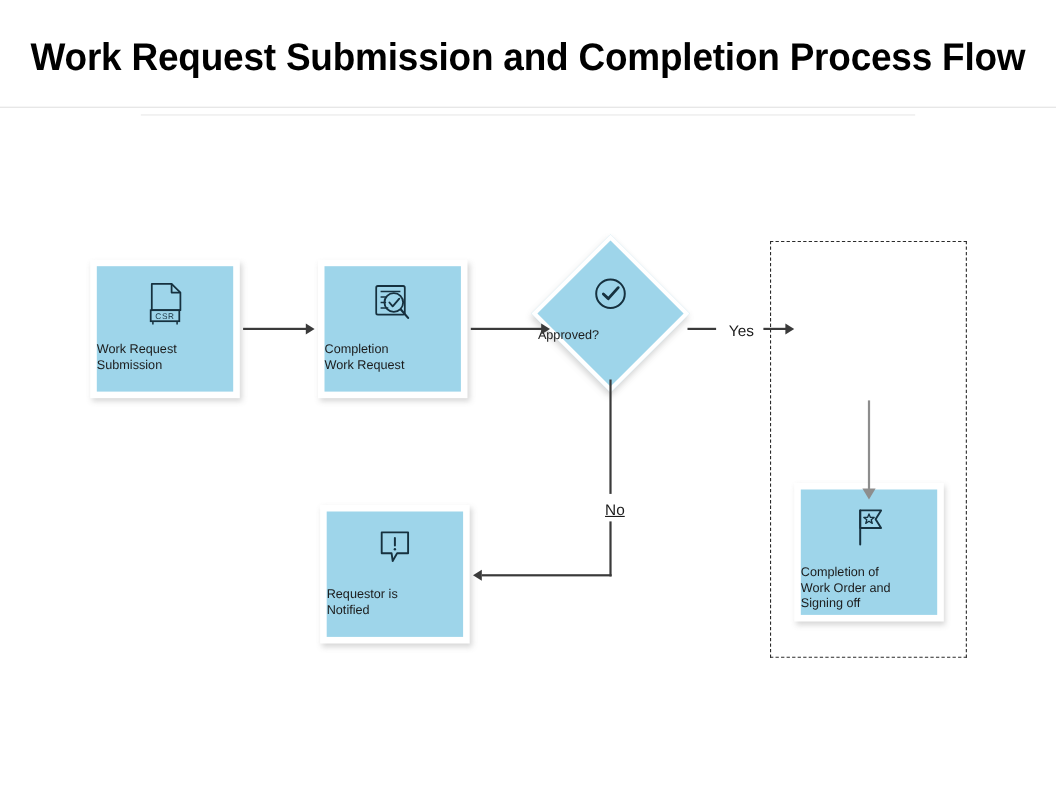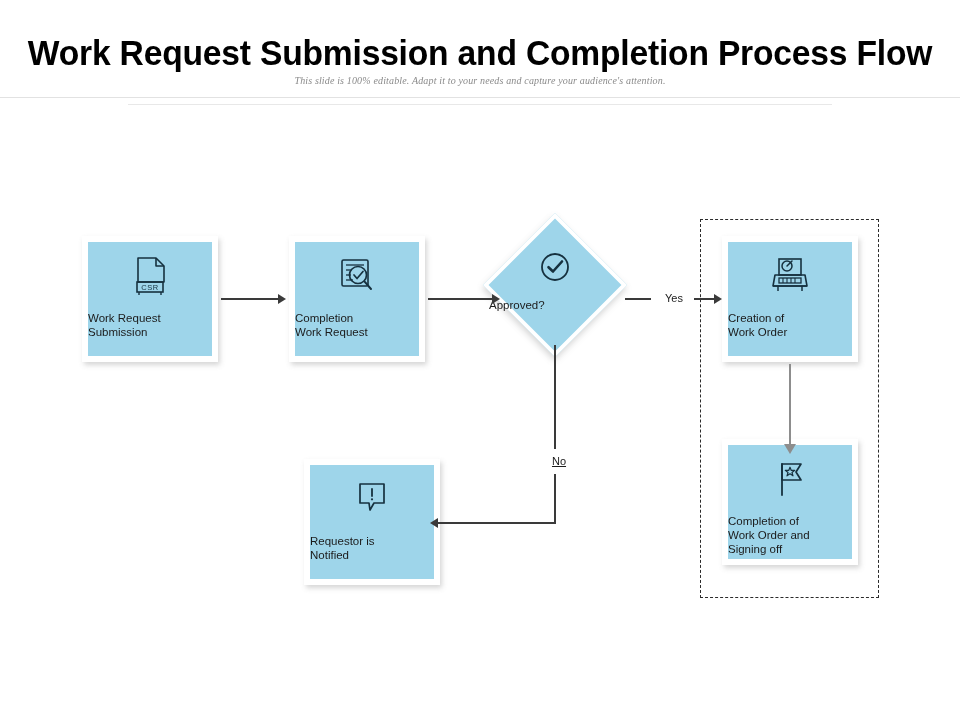--- a/index.html
+++ b/index.html
@@ -169,35 +169,34 @@
     position: absolute;
     width: 0; height: 0;
     border-left: 6px solid transparent;
     border-right: 6px solid transparent;
     border-top: 10px solid #8d8d8d;
   }
 
   .conn-label {
     position: absolute;
     font-family: "Liberation Sans", sans-serif;
-    font-size: 11px;
+    font-size: 14px;
     color: #1b1b1b;
     background: #ffffff;
     padding: 1px 4px;
     text-align: center;
   }
 
   svg { display: block; }
 </style>
 </head>
 <body>
 
 <div id="slide-header">
   <div id="page-title">Work Request Submission and Completion Process Flow</div>
-  <div id="page-subtitle">This slide is 100% editable. Adapt it to your needs and capture your audience's attention.</div>
   <div class="hr-full"></div>
   <div class="hr-inner"></div>
 </div>
 
 <div id="diagram">
 
   <div id="dashed-group"></div>
 
   <div class="node" style="left:82px; top:236px; width:136px; height:126px;">
     <div class="node-inner">
@@ -239,59 +238,37 @@
   <div id="decision-content">
     <div class="node-icon">
       <svg width="32" height="32" viewBox="0 0 32 32">
         <circle cx="16" cy="16" r="13" fill="none" stroke="#16313f" stroke-width="1.8"></circle>
         <path d="M9.5 16.2 L14 20.5 L23 10.5" fill="none" stroke="#16313f" stroke-width="2.6" stroke-linecap="round" stroke-linejoin="round"></path>
       </svg>
     </div>
     <div class="node-label">Approved?</div>
   </div>
 
-  <div class="node" style="left:722px; top:236px; width:136px; height:126px;">
-    <div class="node-inner">
-      <div class="node-icon">
-        <svg width="44" height="42" viewBox="0 0 44 42">
-          <rect x="11" y="3" width="22" height="16" fill="none" stroke="#16313f" stroke-width="1.6"></rect>
-          <circle cx="19" cy="10" r="5" fill="none" stroke="#16313f" stroke-width="1.5"></circle>
-          <line x1="19" y1="10" x2="24" y2="5" stroke="#16313f" stroke-width="1.5" stroke-linecap="round"></line>
-          <path d="M7 19 H37 L39 30 H5 Z" fill="none" stroke="#16313f" stroke-width="1.6" stroke-linejoin="round"></path>
-          <rect x="11" y="22" width="22" height="5" fill="none" stroke="#16313f" stroke-width="1.3"></rect>
-          <line x1="15" y1="22" x2="15" y2="27" stroke="#16313f" stroke-width="1.1"></line>
-          <line x1="19" y1="22" x2="19" y2="27" stroke="#16313f" stroke-width="1.1"></line>
-          <line x1="23" y1="22" x2="23" y2="27" stroke="#16313f" stroke-width="1.1"></line>
-          <line x1="27" y1="22" x2="27" y2="27" stroke="#16313f" stroke-width="1.1"></line>
-          <line x1="5" y1="30" x2="39" y2="30" stroke="#16313f" stroke-width="1.6"></line>
-          <line x1="10" y1="30" x2="10" y2="35" stroke="#16313f" stroke-width="1.5"></line>
-          <line x1="34" y1="30" x2="34" y2="35" stroke="#16313f" stroke-width="1.5"></line>
-        </svg>
-      </div>
-      <div class="node-label">Creation of
-Work Order</div>
-    </div>
-  </div>
 
   <div class="node" style="left:722px; top:439px; width:136px; height:126px;">
     <div class="node-inner">
       <div class="node-icon">
         <svg width="40" height="42" viewBox="0 0 40 42">
           <line x1="12" y1="5" x2="12" y2="36" stroke="#16313f" stroke-width="1.8" stroke-linecap="round"></line>
           <path d="M12 5 H31 L26 13 L31 21 H12 Z" fill="none" stroke="#16313f" stroke-width="1.7" stroke-linejoin="round"></path>
           <path d="M20 8.2 L21.3 11.4 L24.7 11.4 L22 13.5 L23 16.8 L20 14.8 L17 16.8 L18 13.5 L15.3 11.4 L18.7 11.4 Z" fill="none" stroke="#16313f" stroke-width="1.2" stroke-linejoin="round"></path>
         </svg>
       </div>
       <div class="node-label">Completion of
 Work Order and
 Signing off</div>
     </div>
   </div>
 
-  <div class="node" style="left:304px; top:459px; width:136px; height:126px;">
+  <div class="node" style="left:291px; top:459px; width:136px; height:126px;">
     <div class="node-inner">
       <div class="node-icon">
         <svg width="40" height="42" viewBox="0 0 40 42">
           <path d="M8 5 H32 V24 H22 L18 31 L17 24 H8 Z" fill="none" stroke="#16313f" stroke-width="1.7" stroke-linejoin="round"></path>
           <line x1="20" y1="10" x2="20" y2="17" stroke="#16313f" stroke-width="1.8" stroke-linecap="round"></line>
           <circle cx="20" cy="20.3" r="1.1" fill="#16313f"></circle>
         </svg>
       </div>
       <div class="node-label">Requestor is
 Notified</div>

